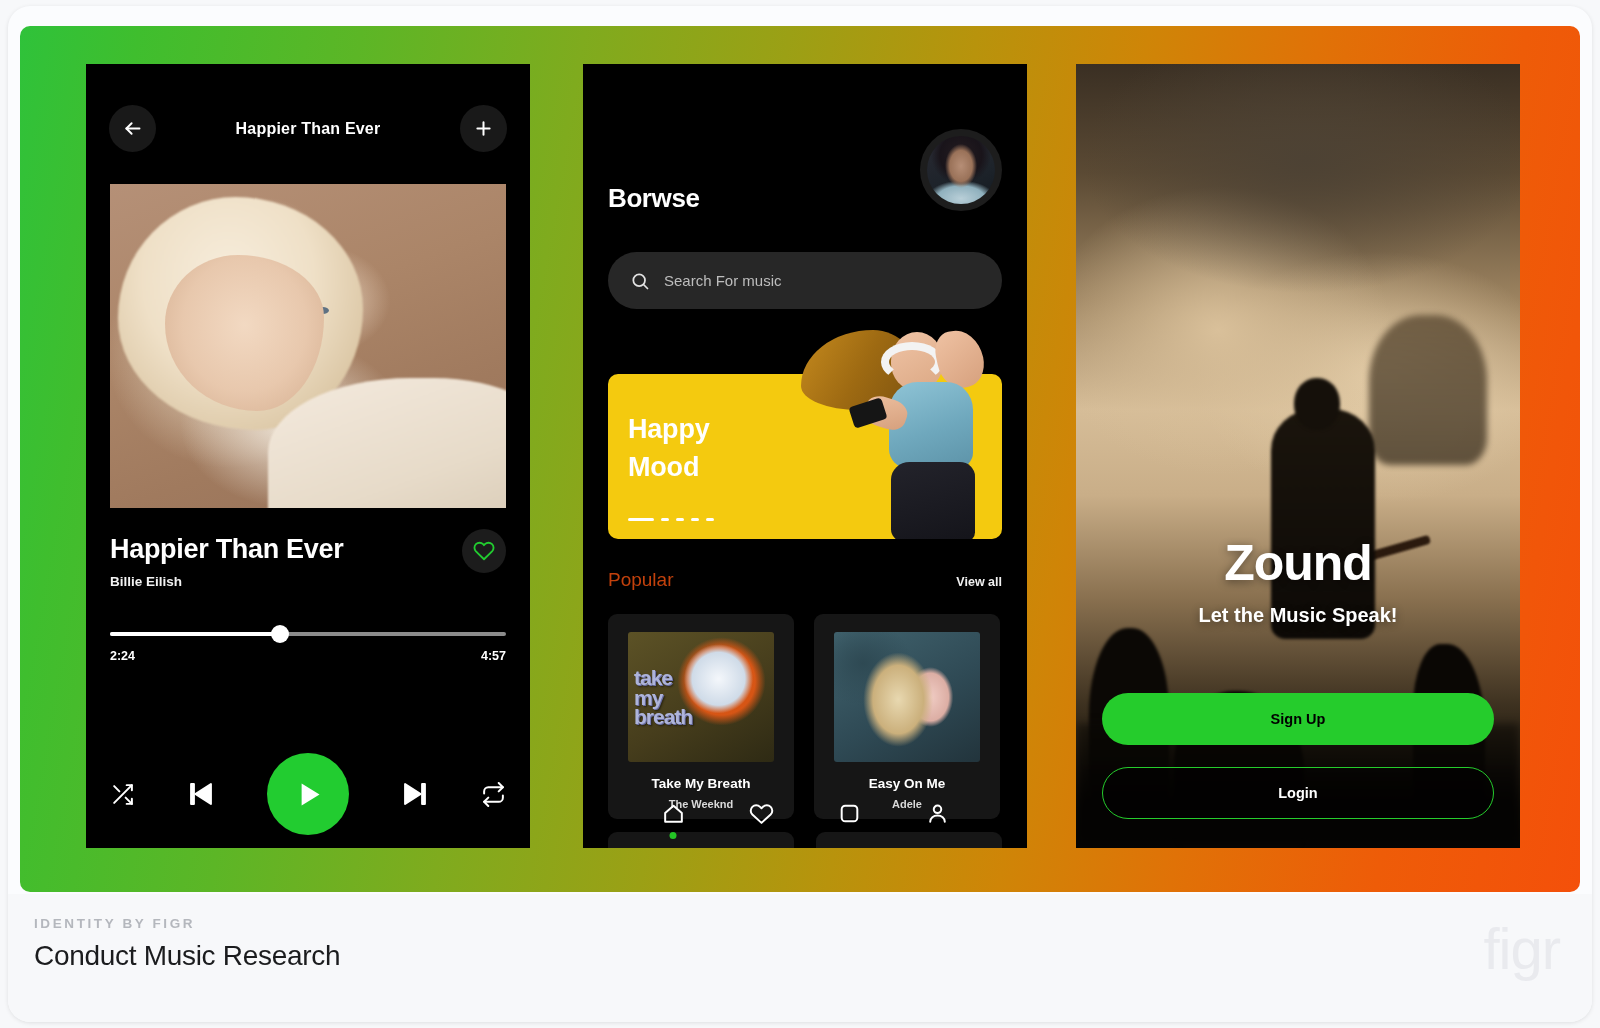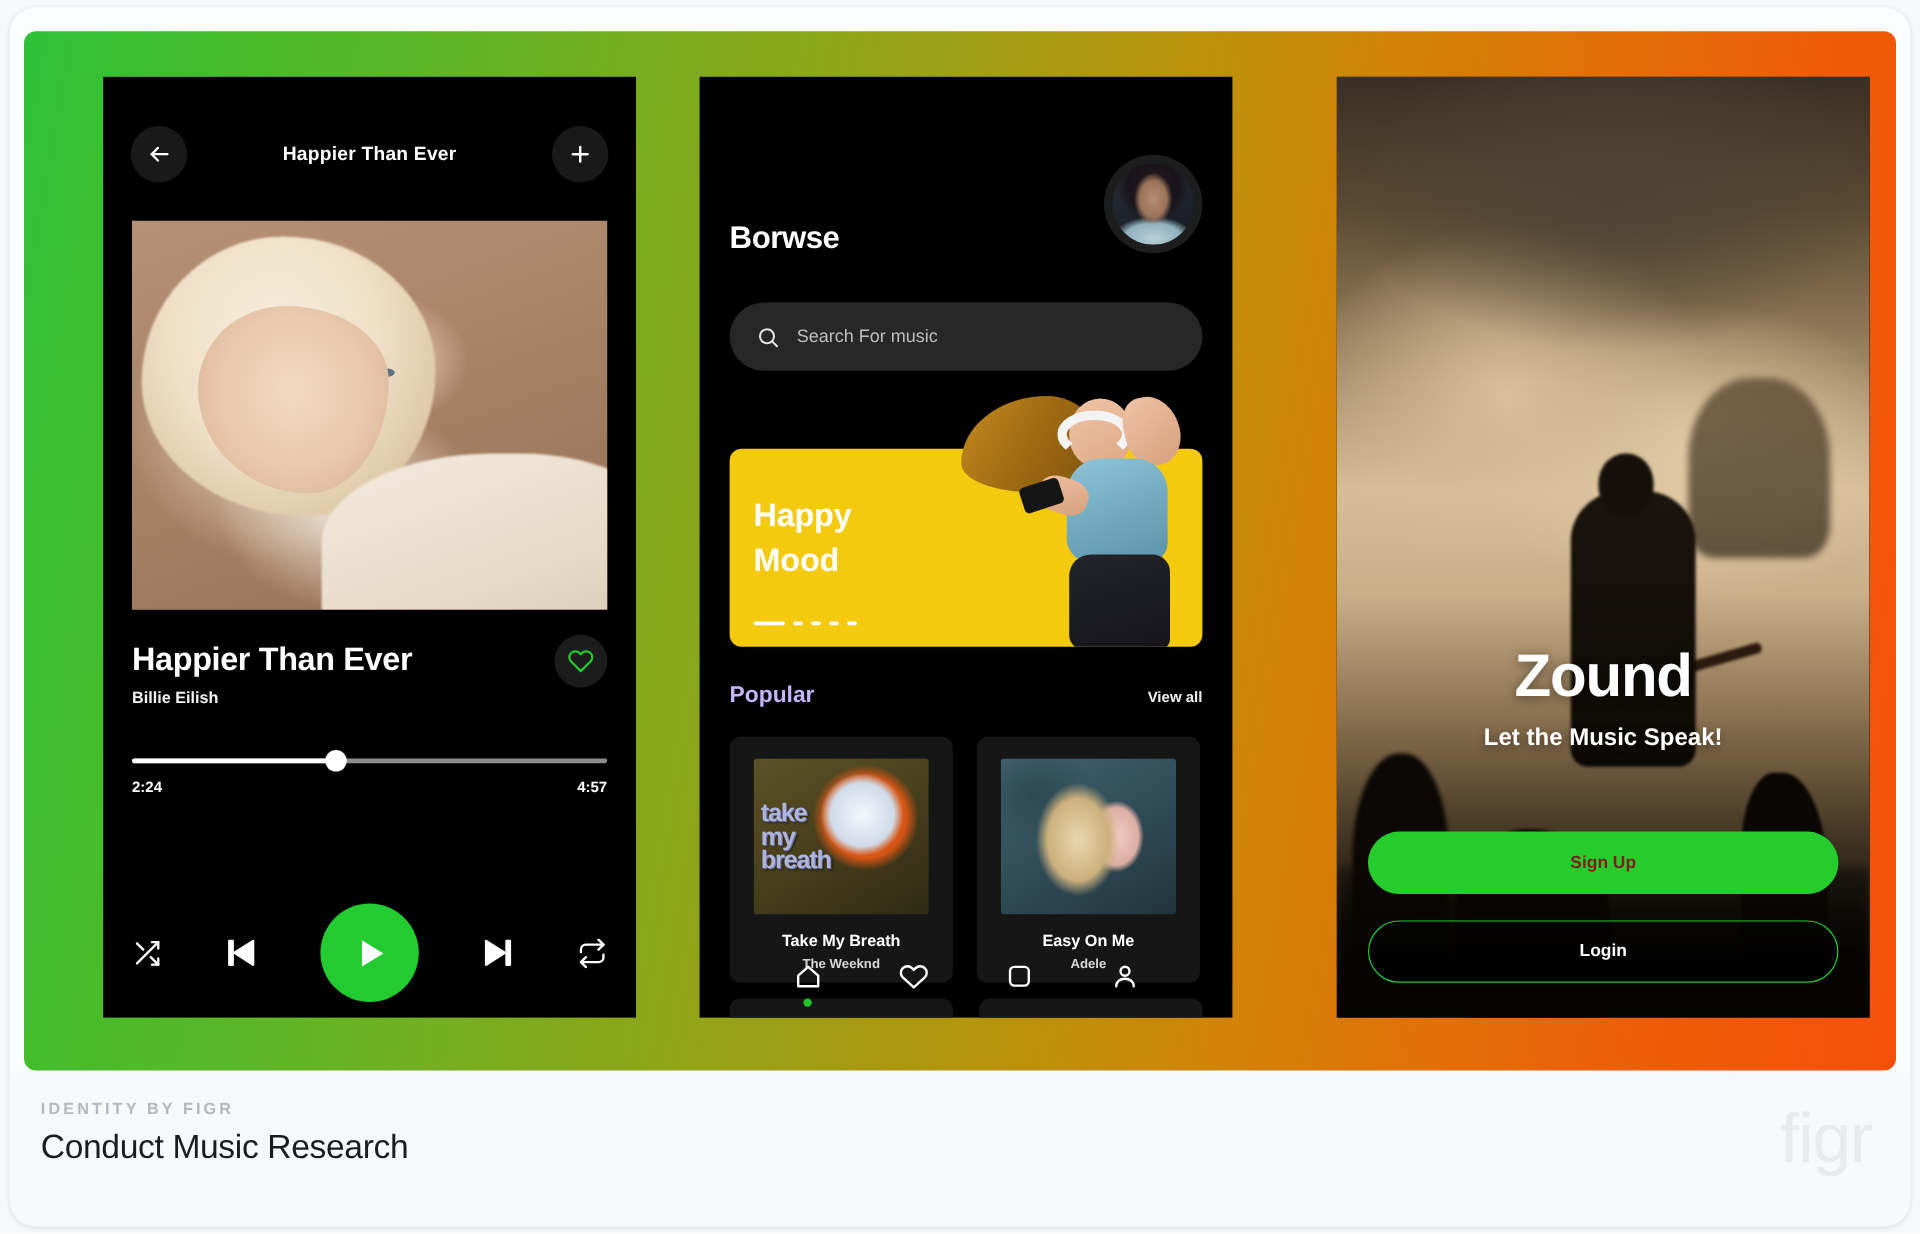--- a/index.html
+++ b/index.html
@@ -49,21 +49,21 @@
   .phone {
     position: absolute;
     top: 38px;
     width: 444px;
     height: 784px;
     background: #000000;
     overflow: hidden;
   }
   #phone1 { left: 66px; }
   #phone2 { left: 563px; }
-  #phone3 { left: 1056px; margin-left: 38px; }
+  #phone3 { left: 1056px; }
 
   
   .np-top {
     position: absolute; top: 0; left: 0; right: 0; height: 130px;
   }
   .circ-btn {
     position: absolute; top: 41px;
     width: 47px; height: 47px; border-radius: 50%;
     background: #191919;
     display: flex; align-items: center; justify-content: center;
@@ -244,21 +244,21 @@
   .d-legs {
     position:absolute; left:96px; top:138px; width:84px; height:80px;
     border-radius: 22% 18% 12% 16%;
     background: linear-gradient(165deg,#23232b 0%, #14141a 100%);
   }
 
   .popular-row {
     position:absolute; left:25px; top:505px; width:394px;
     display:flex; align-items:baseline; justify-content:space-between;
   }
-  .popular-h { color:#c4b5fd; font-size:19px; font-weight:700; }
+  .popular-h { color:#c2410c; font-size:19px; font-weight:400; }
   .view-all  { color:#f0f0f0; font-size:12.5px; font-weight:600; }
 
   .cards-row {
     position:absolute; left:25px; top:550px; width:394px;
     display:flex; gap:20px;
   }
   .song-card {
     width:186px; height:205px; border-radius:9px;
     background:#161616; padding:18px 0 0 0;
     display:flex; flex-direction:column; align-items:center;
@@ -377,21 +377,21 @@
   .z-sub {
     position:absolute; left:0; right:0; top:540px;
     text-align:center; color:#ffffff; font-size:20px; font-weight:700;
     text-shadow:0 2px 8px rgba(0,0,0,.45);
   }
   .z-btn {
     position:absolute; left:26px; width:392px; height:52px;
     border-radius:26px; display:flex; align-items:center; justify-content:center;
     font-size:14.5px; font-weight:700;
   }
-  #signup-btn { top:629px; background:#25cc2c; color:#7f1d1d; }
+  #signup-btn { top:629px; background:#25cc2c; color:#000000; }
   #login-btn  { top:703px; background:rgba(0,0,0,.35); color:#ffffff;
                 border:1.6px solid #25cc2c; }
 
   
   .footer {
     position:absolute; left:0; bottom:0; width:100%; height:128px;
     background:#f7f8fa;
   }
   .kicker {
     position:absolute; left:26px; top:22px;

